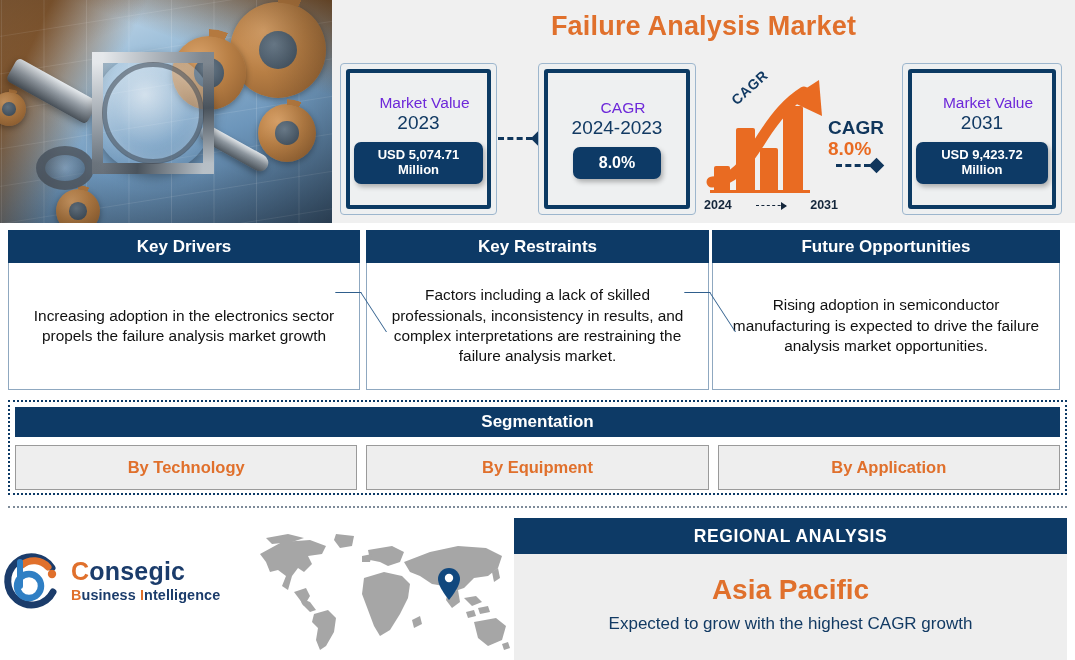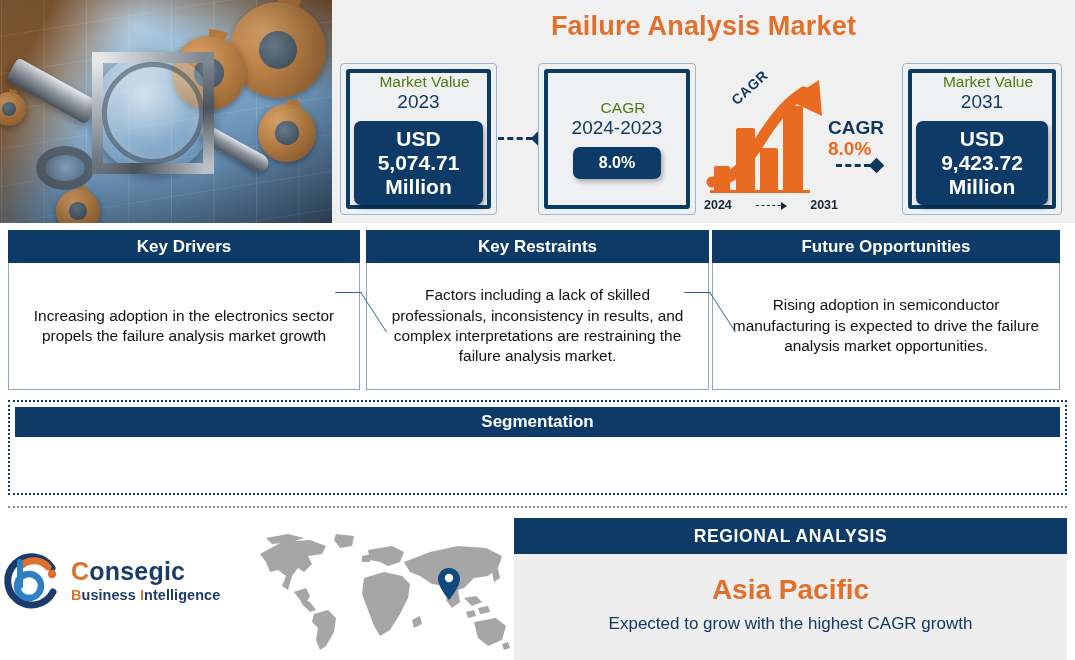--- a/index.html
+++ b/index.html
@@ -100,25 +100,25 @@
     border: 1.5px solid #9db6cd; border-radius: 4px;
     padding: 5px;
   }
   .metric-inner {
     width: 100%; height: 100%;
     border: 4px solid #0b3a63; border-radius: 3px;
     background: #eef0f1;
     display: flex; flex-direction: column; align-items: center; justify-content: center;
     padding: 6px 4px;
   }
-  .mc-label { font-size: 15.5px; color: #4d7c0f; line-height: 1.12; margin-left: 12px; }
+  .mc-label { font-size: 15.5px; color: #6d28d9; line-height: 1.12; margin-left: 12px; }
   .mc-year  { font-size: 19px; color: #123a63; font-weight: 500; line-height: 1.2; margin-top: 1px; }
   .mc-pill {
     margin-top: 7px; background: #0d3a66; color: #fff;
-    font-weight: bold; font-size: 21px; line-height: 1.14;
+    font-weight: bold; font-size: 13px; line-height: 1.14;
     padding: 6px 16px; border-radius: 7px; text-align: center;
     box-shadow: 2px 3px 5px rgba(0,0,0,.28);
   }
   .mc-pill.small { font-size: 16px; padding: 7px 26px; }
 
   #card-2023 { left: 340px; top: 63px; width: 157px; height: 152px; }
   #card-cagr { left: 538px; top: 63px; width: 158px; height: 152px; }
   #card-2031 { left: 902px; top: 63px; width: 160px; height: 152px; }
 
   .dash-connector { position: absolute; display: flex; align-items: center; }
@@ -322,20 +322,25 @@
   </div>
   <div class="chev" id="chev-2"></div>
 
   <div class="panel" id="panel-opportunities">
     <div class="panel-head">Future Opportunities</div>
     <div class="panel-body">Rising adoption in semiconductor manufacturing is expected to drive the failure analysis market opportunities.</div>
   </div>
 
   <div class="seg-wrap">
     <div class="seg-head">Segmentation</div>
+    <div class="seg-row">
+      <div class="seg-box">By Technology</div>
+      <div class="seg-box">By Equipment</div>
+      <div class="seg-box">By Application</div>
+    </div>
   </div>
 
   <div class="hr-dots"></div>
 
   <div class="logo-wrap">
     <div class="logo-mark">
       <svg width="62" height="62" viewBox="0 0 62 62">
         <path d="M52 18 A24 24 0 1 0 53 42" fill="none" stroke="#1b3c6b" stroke-width="7" stroke-linecap="round"></path>
         <path d="M22 15 A19 19 0 0 1 48 17" fill="none" stroke="#e0702c" stroke-width="7" stroke-linecap="round"></path>
         <circle cx="52" cy="24" r="4.2" fill="#e0702c"></circle>

